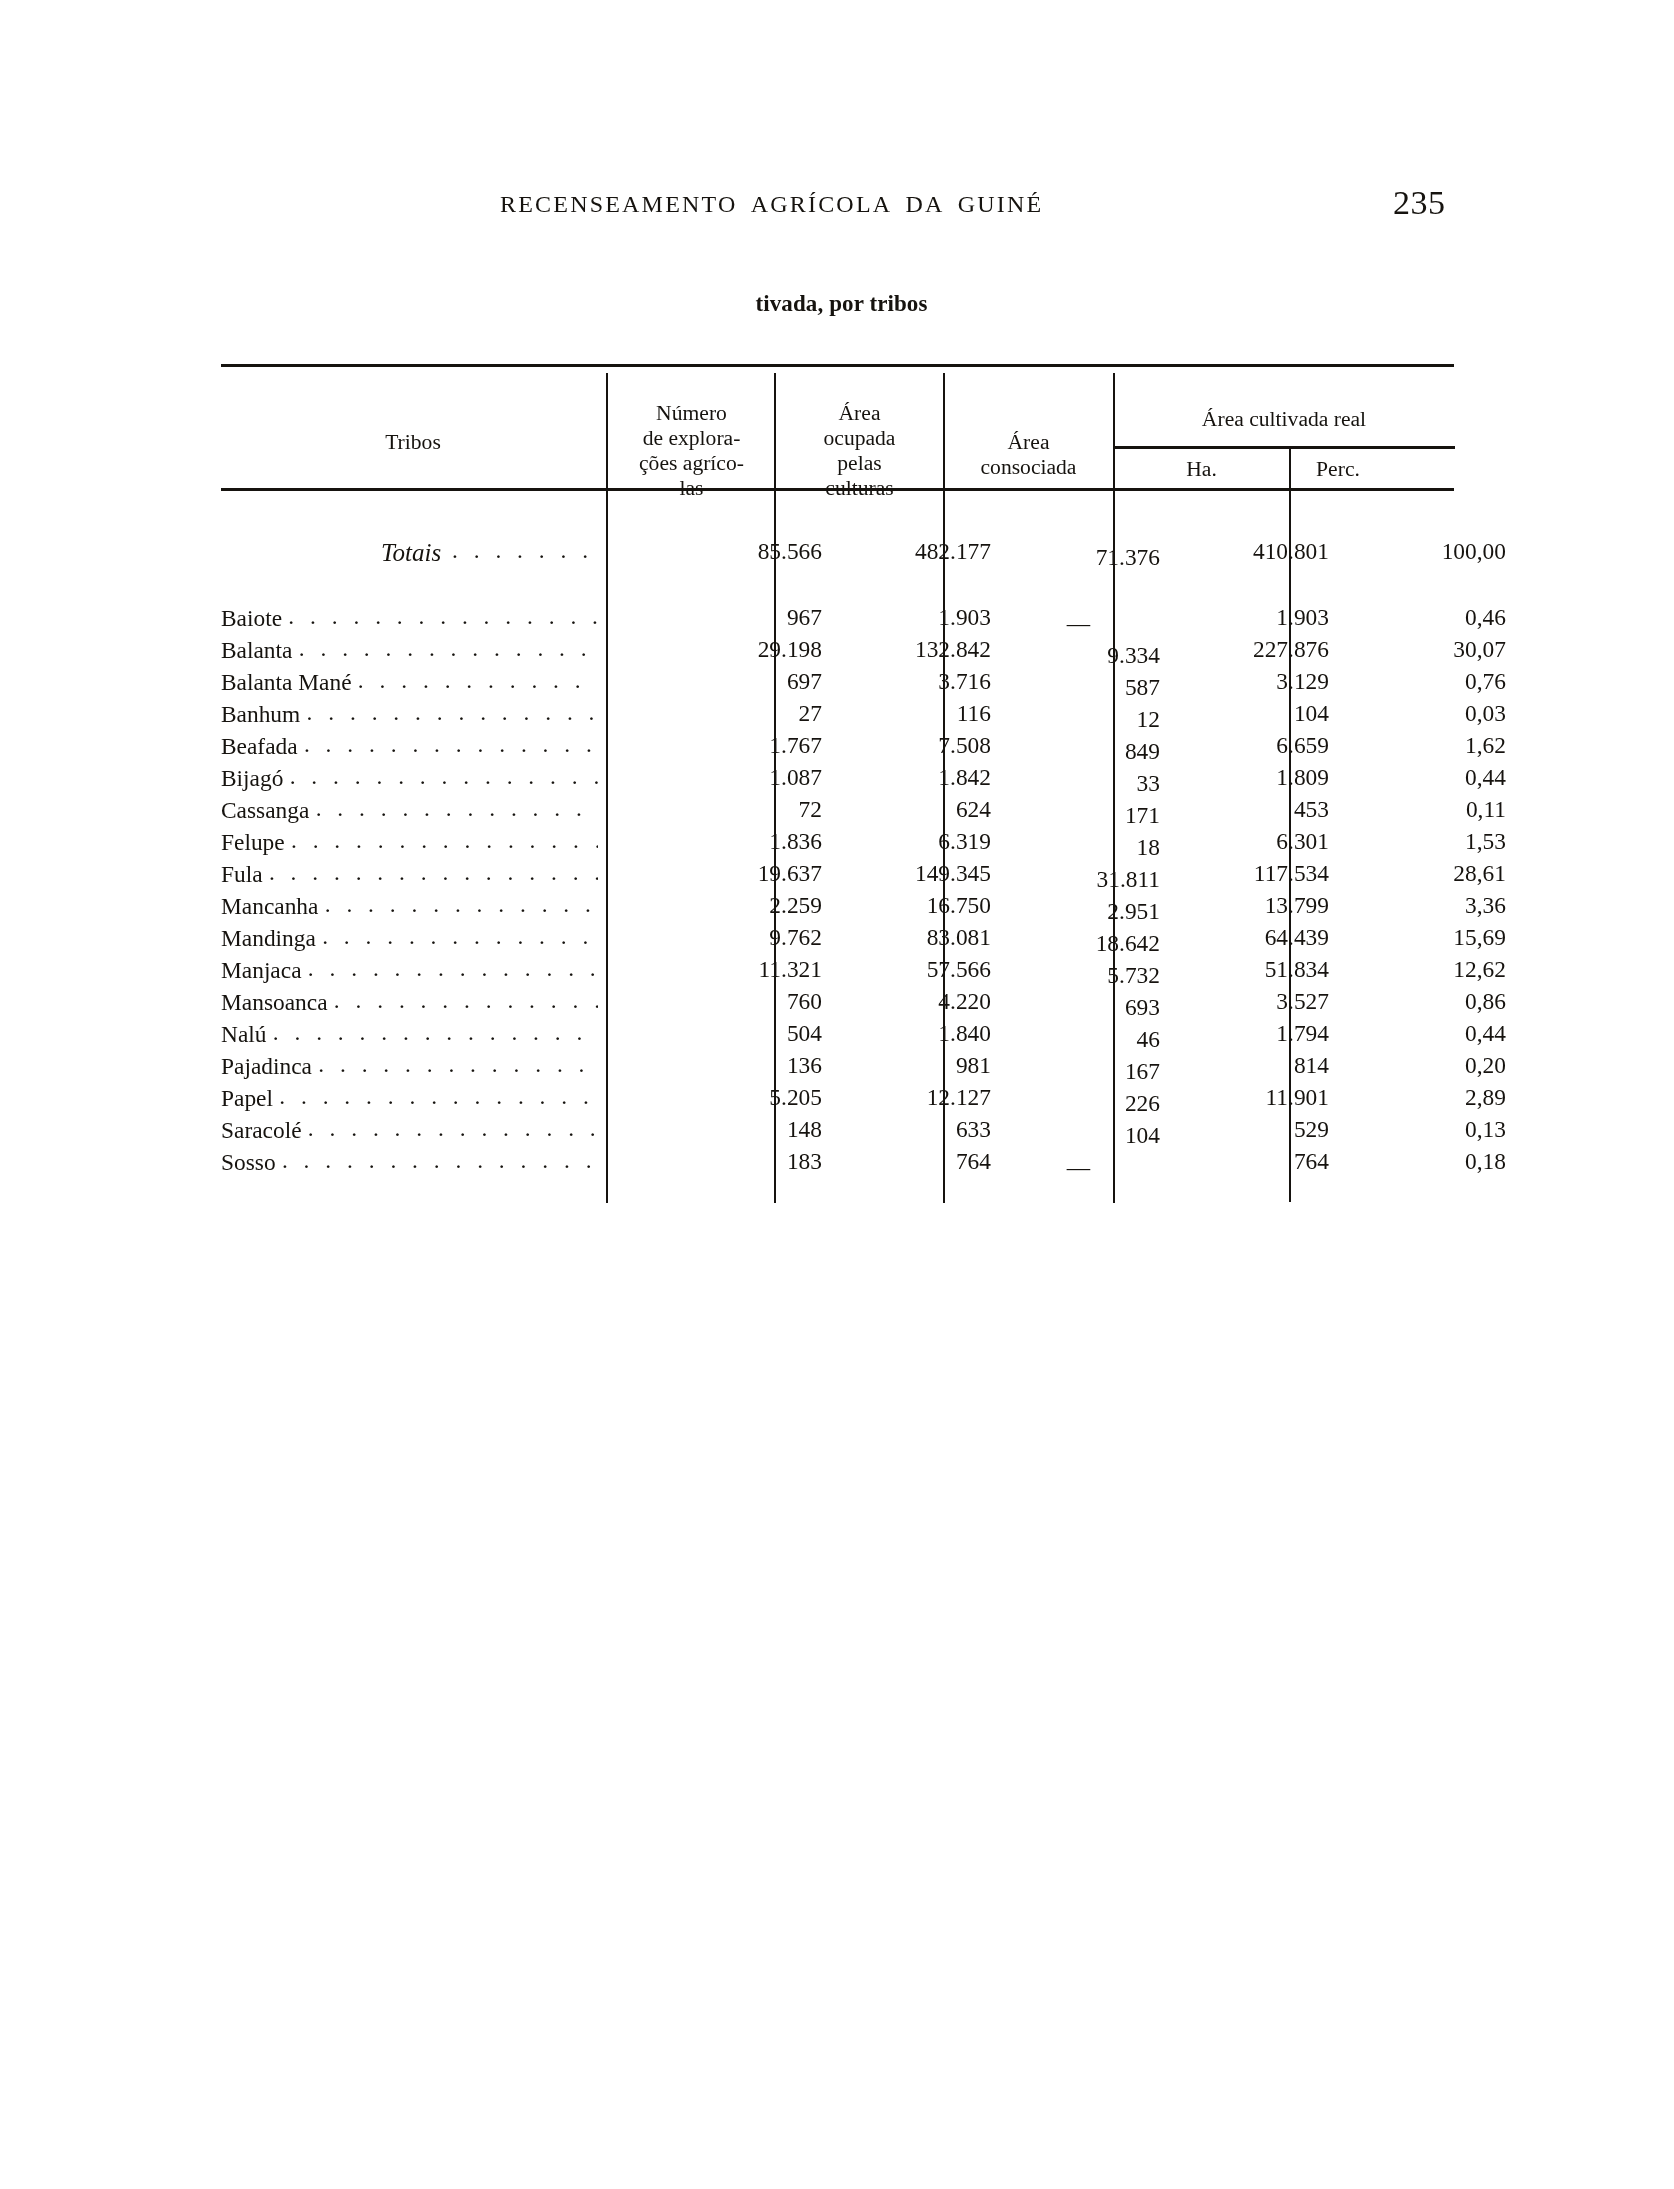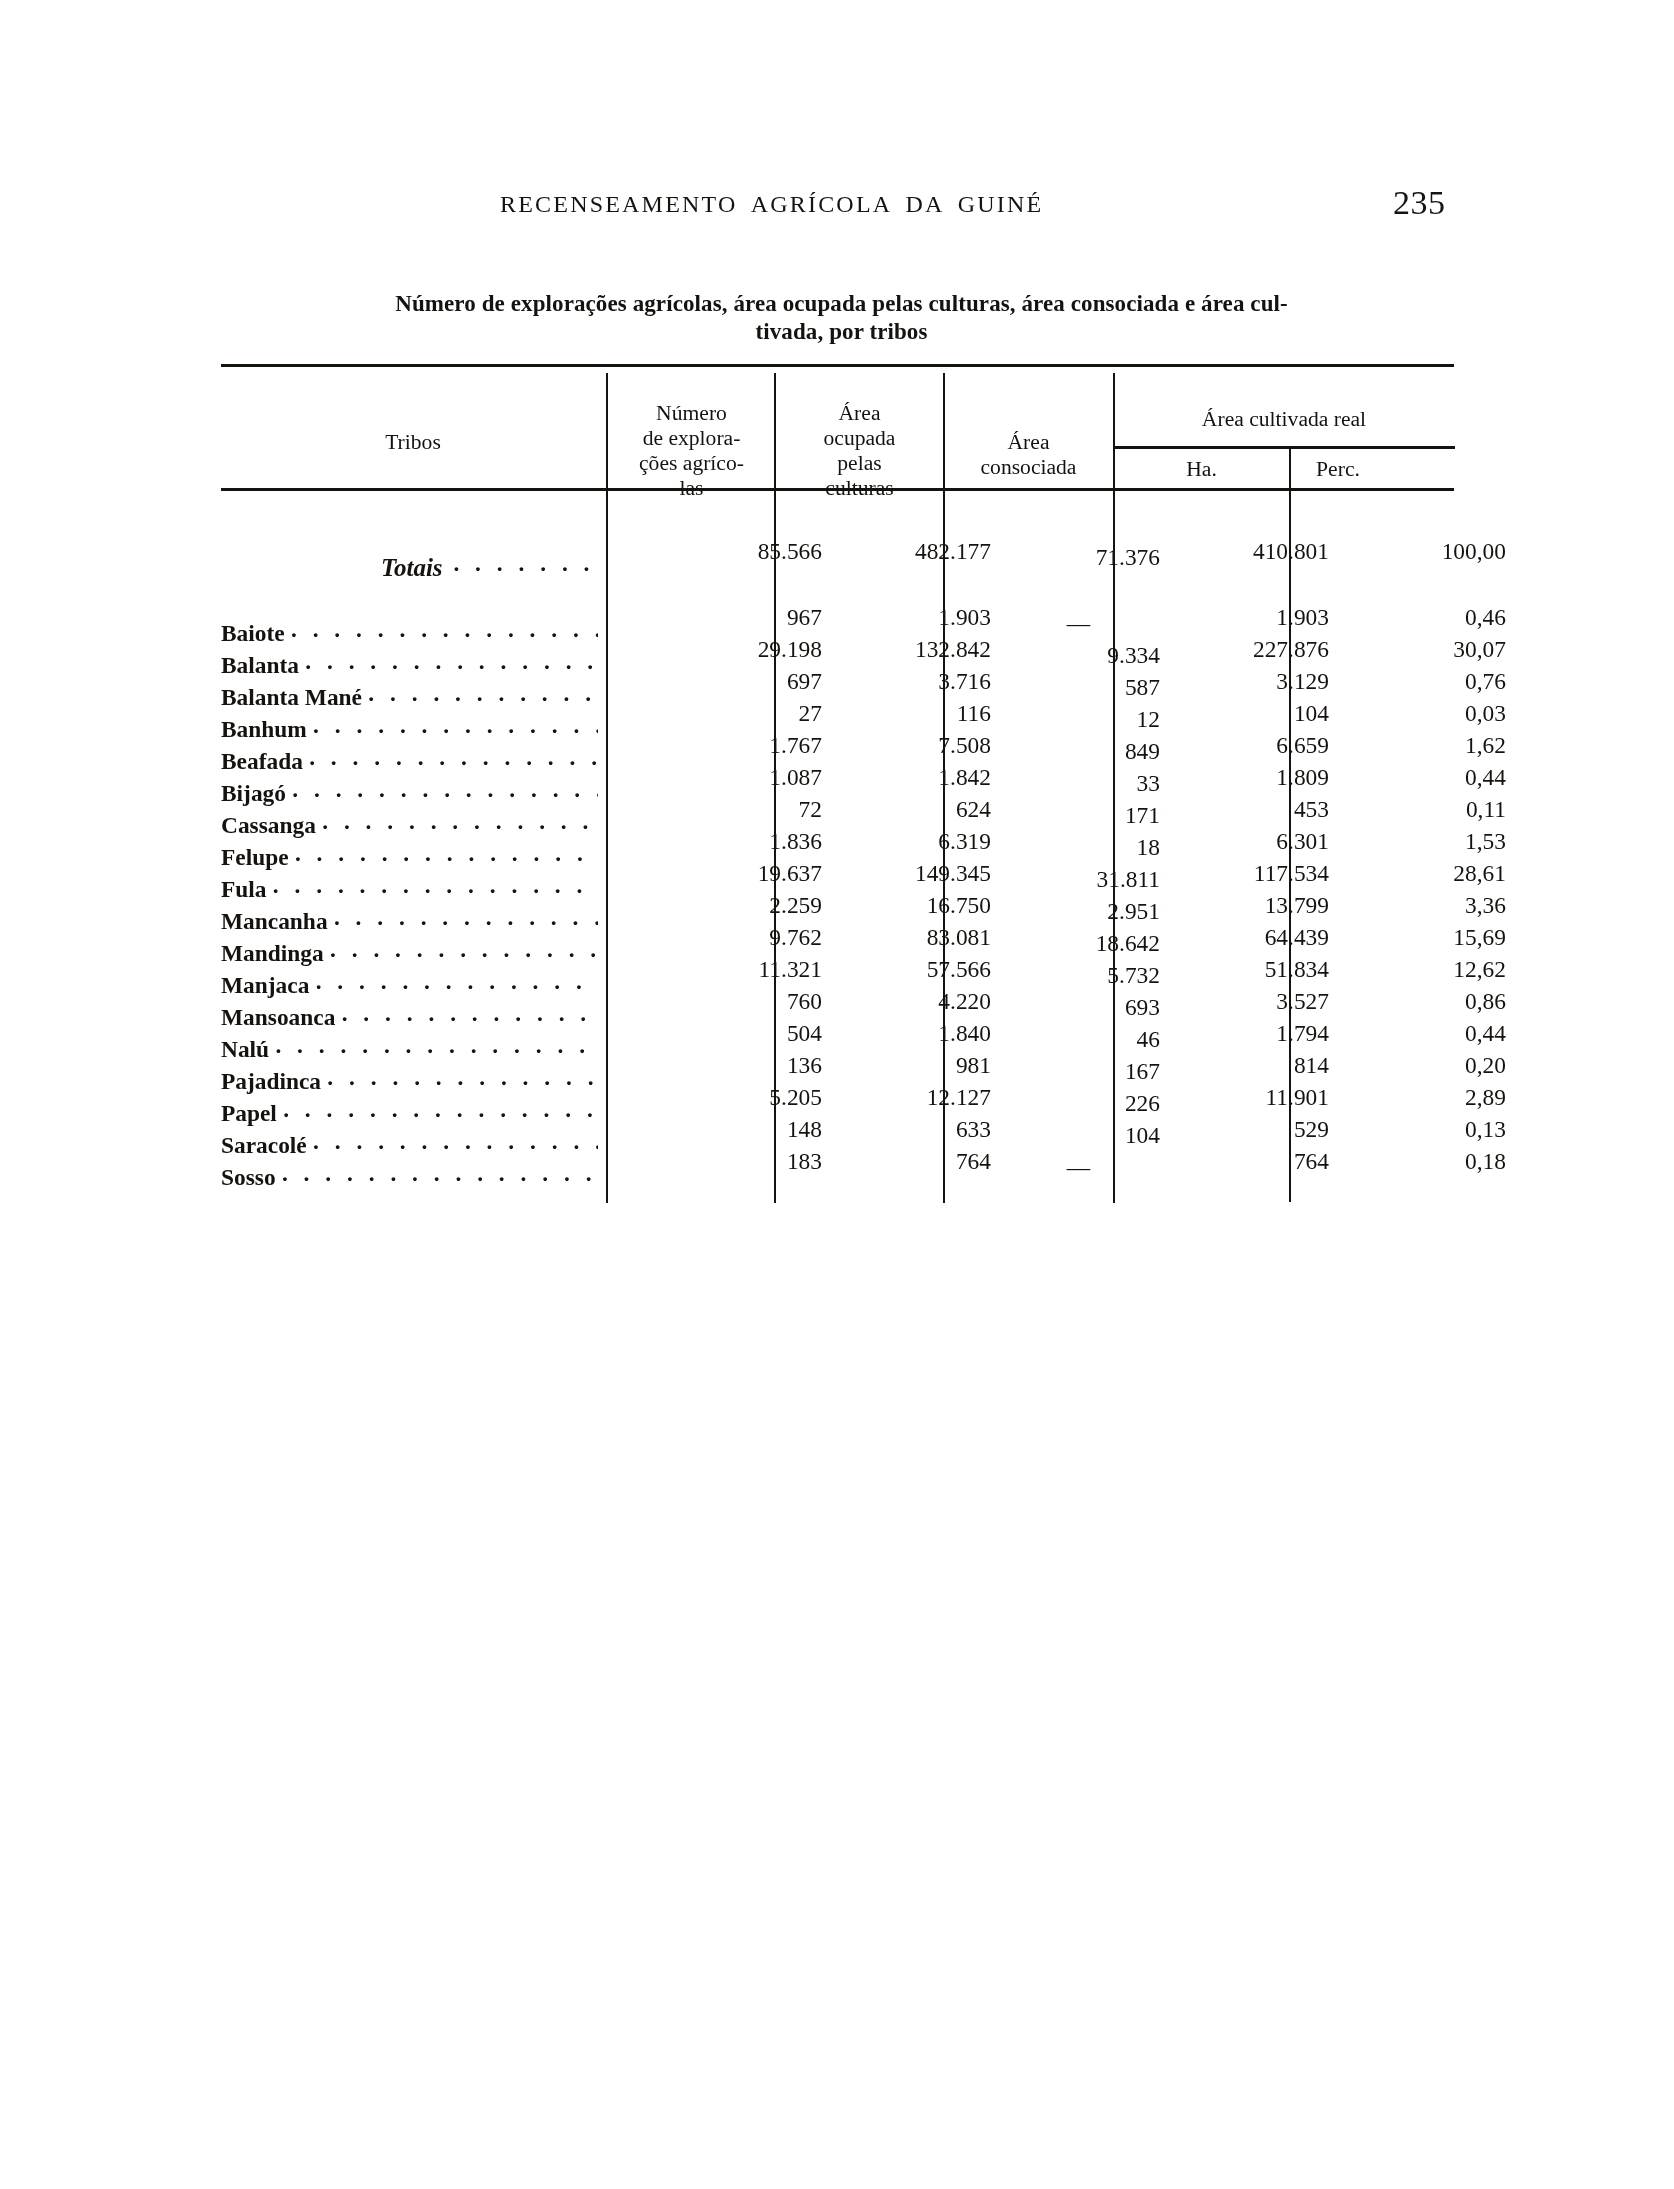--- a/index.html
+++ b/index.html
@@ -128,28 +128,27 @@
     position: relative;
     height: 32px;
     font-size: 23.4px;
   }
   .row.totals { height: 32px; }
   .spacer { height: 34px; }
 
   .label {
     position: absolute;
     left: 0;
-    top: 16px;
+    top: 0;
     width: 377px;
     height: 32px;
     overflow: hidden;
     white-space: nowrap;
     display: flex;
-    align-items: flex-start;
-    font-weight: bold;
+    align-items: center;
   }
   .label .txt { flex: 0 0 auto; padding-top: 1.8px; }
   .label .dots {
     flex: 1 1 auto;
     overflow: hidden;
     white-space: nowrap;
     font-size: 23.4px;
     letter-spacing: 5px;
     padding-left: 6.3px;
     transform: translateY(-1.8px);
@@ -187,21 +186,20 @@
 </style>
 </head>
 <body>
 
 <div class="runhead">
   <div class="runhead-title">RECENSEAMENTO AGRÍCOLA DA GUINÉ</div>
   <div class="runhead-page">235</div>
 </div>
 
 <div class="caption">
-  <span class="l1">Número de explorações agrícolas, área ocupada pelas culturas, área consociada e área cul-</span>
   <span class="l2">tivada, por tribos</span>
 </div>
 
 <div class="table-wrap">
 
   <div class="rule rule-top"></div>
   <div class="rule rule-group"></div>
   <div class="rule rule-headfoot"></div>
 
   <div class="vrule v1"></div>

